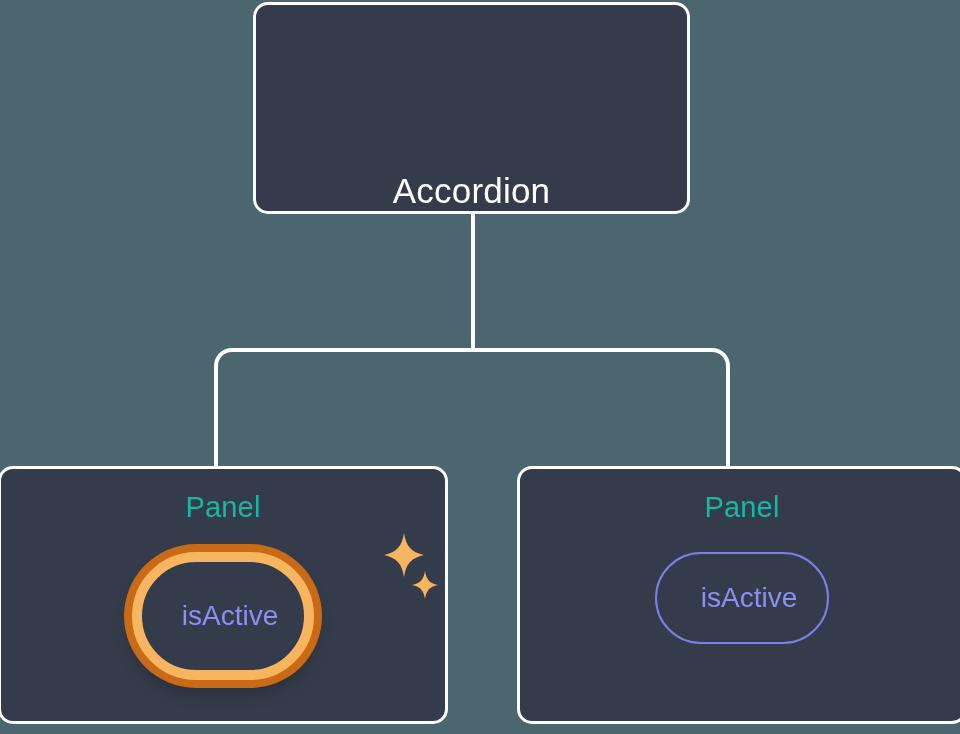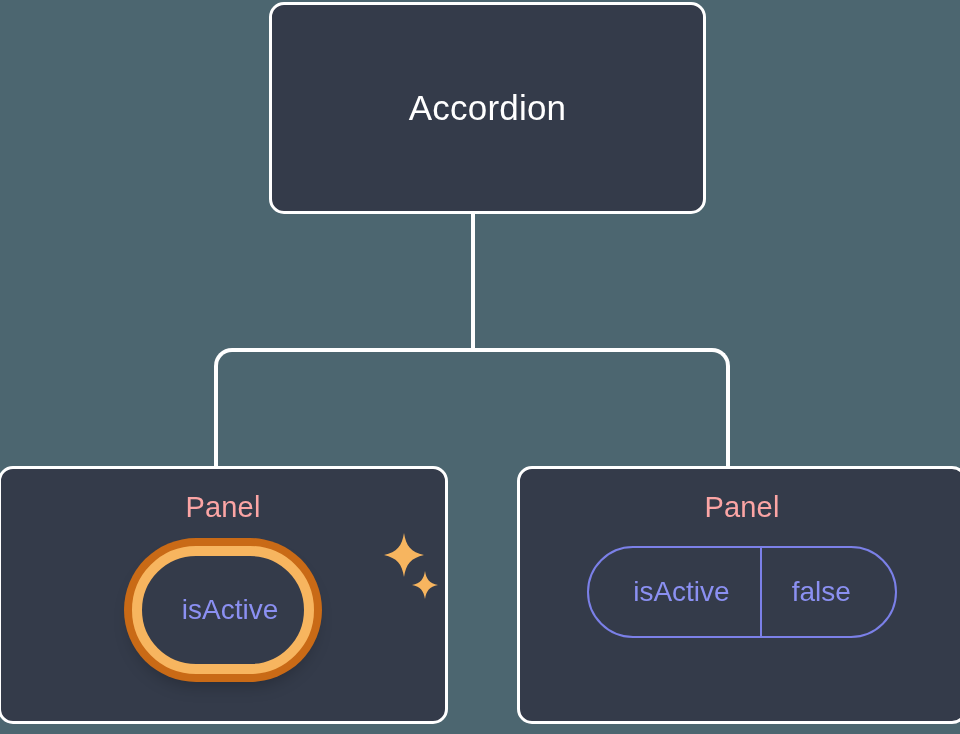--- a/index.html
+++ b/index.html
@@ -53,46 +53,45 @@
     border: 3px solid #ffffff;
     border-radius: 15px;
     box-sizing: border-box;
   }
   .card-accordion {
     left: 253px;
     top: 2px;
     width: 437px;
     height: 212px;
     display: flex;
-    align-items: center;
+    align-items: flex-end;
     justify-content: center;
-    margin-left: 16px;
   }
   .card-title-root {
     color: #ffffff;
     font-size: 35px;
     letter-spacing: .2px;
   }
   .card-panel {
     top: 466px;
     width: 450px;
     height: 258px;
     padding-top: 22px;
     display: flex;
     flex-direction: column;
     align-items: center;
   }
   .card-panel-left  { left: -2px; }
   .card-panel-right { left: 517px; }
 
   .card-title {
-    color: #fca5a5;
+    color: #14b8a6;
     font-size: 29px;
     letter-spacing: .2px;
-    margin-bottom: 22px;
+    margin-bottom: 28px;
   }
 
   
   .pill {
     display: flex;
     align-items: stretch;
     height: 92px;
     border: 2px solid #7b80e8;
     border-radius: 46px;
     box-sizing: border-box;
@@ -165,17 +164,16 @@
   </svg>
   <svg class="sparkle sparkle-small" viewBox="0 0 26 28">
     <path d="M13 0 C14.4 8.4 17.3 12.1 26 14 C17.3 15.9 14.4 19.6 13 28 C11.6 19.6 8.7 15.9 0 14 C8.7 12.1 11.6 8.4 13 0 Z" fill="#f7b55f"></path>
   </svg>
 
   <div class="card card-panel card-panel-right">
     <span class="card-title">Panel</span>
 
     <div class="pill">
       <span class="pill-key">isActive</span>
-      <span class="pill-val">false</span>
     </div>
   </div>
 
 </div>
 
 </body></html>

